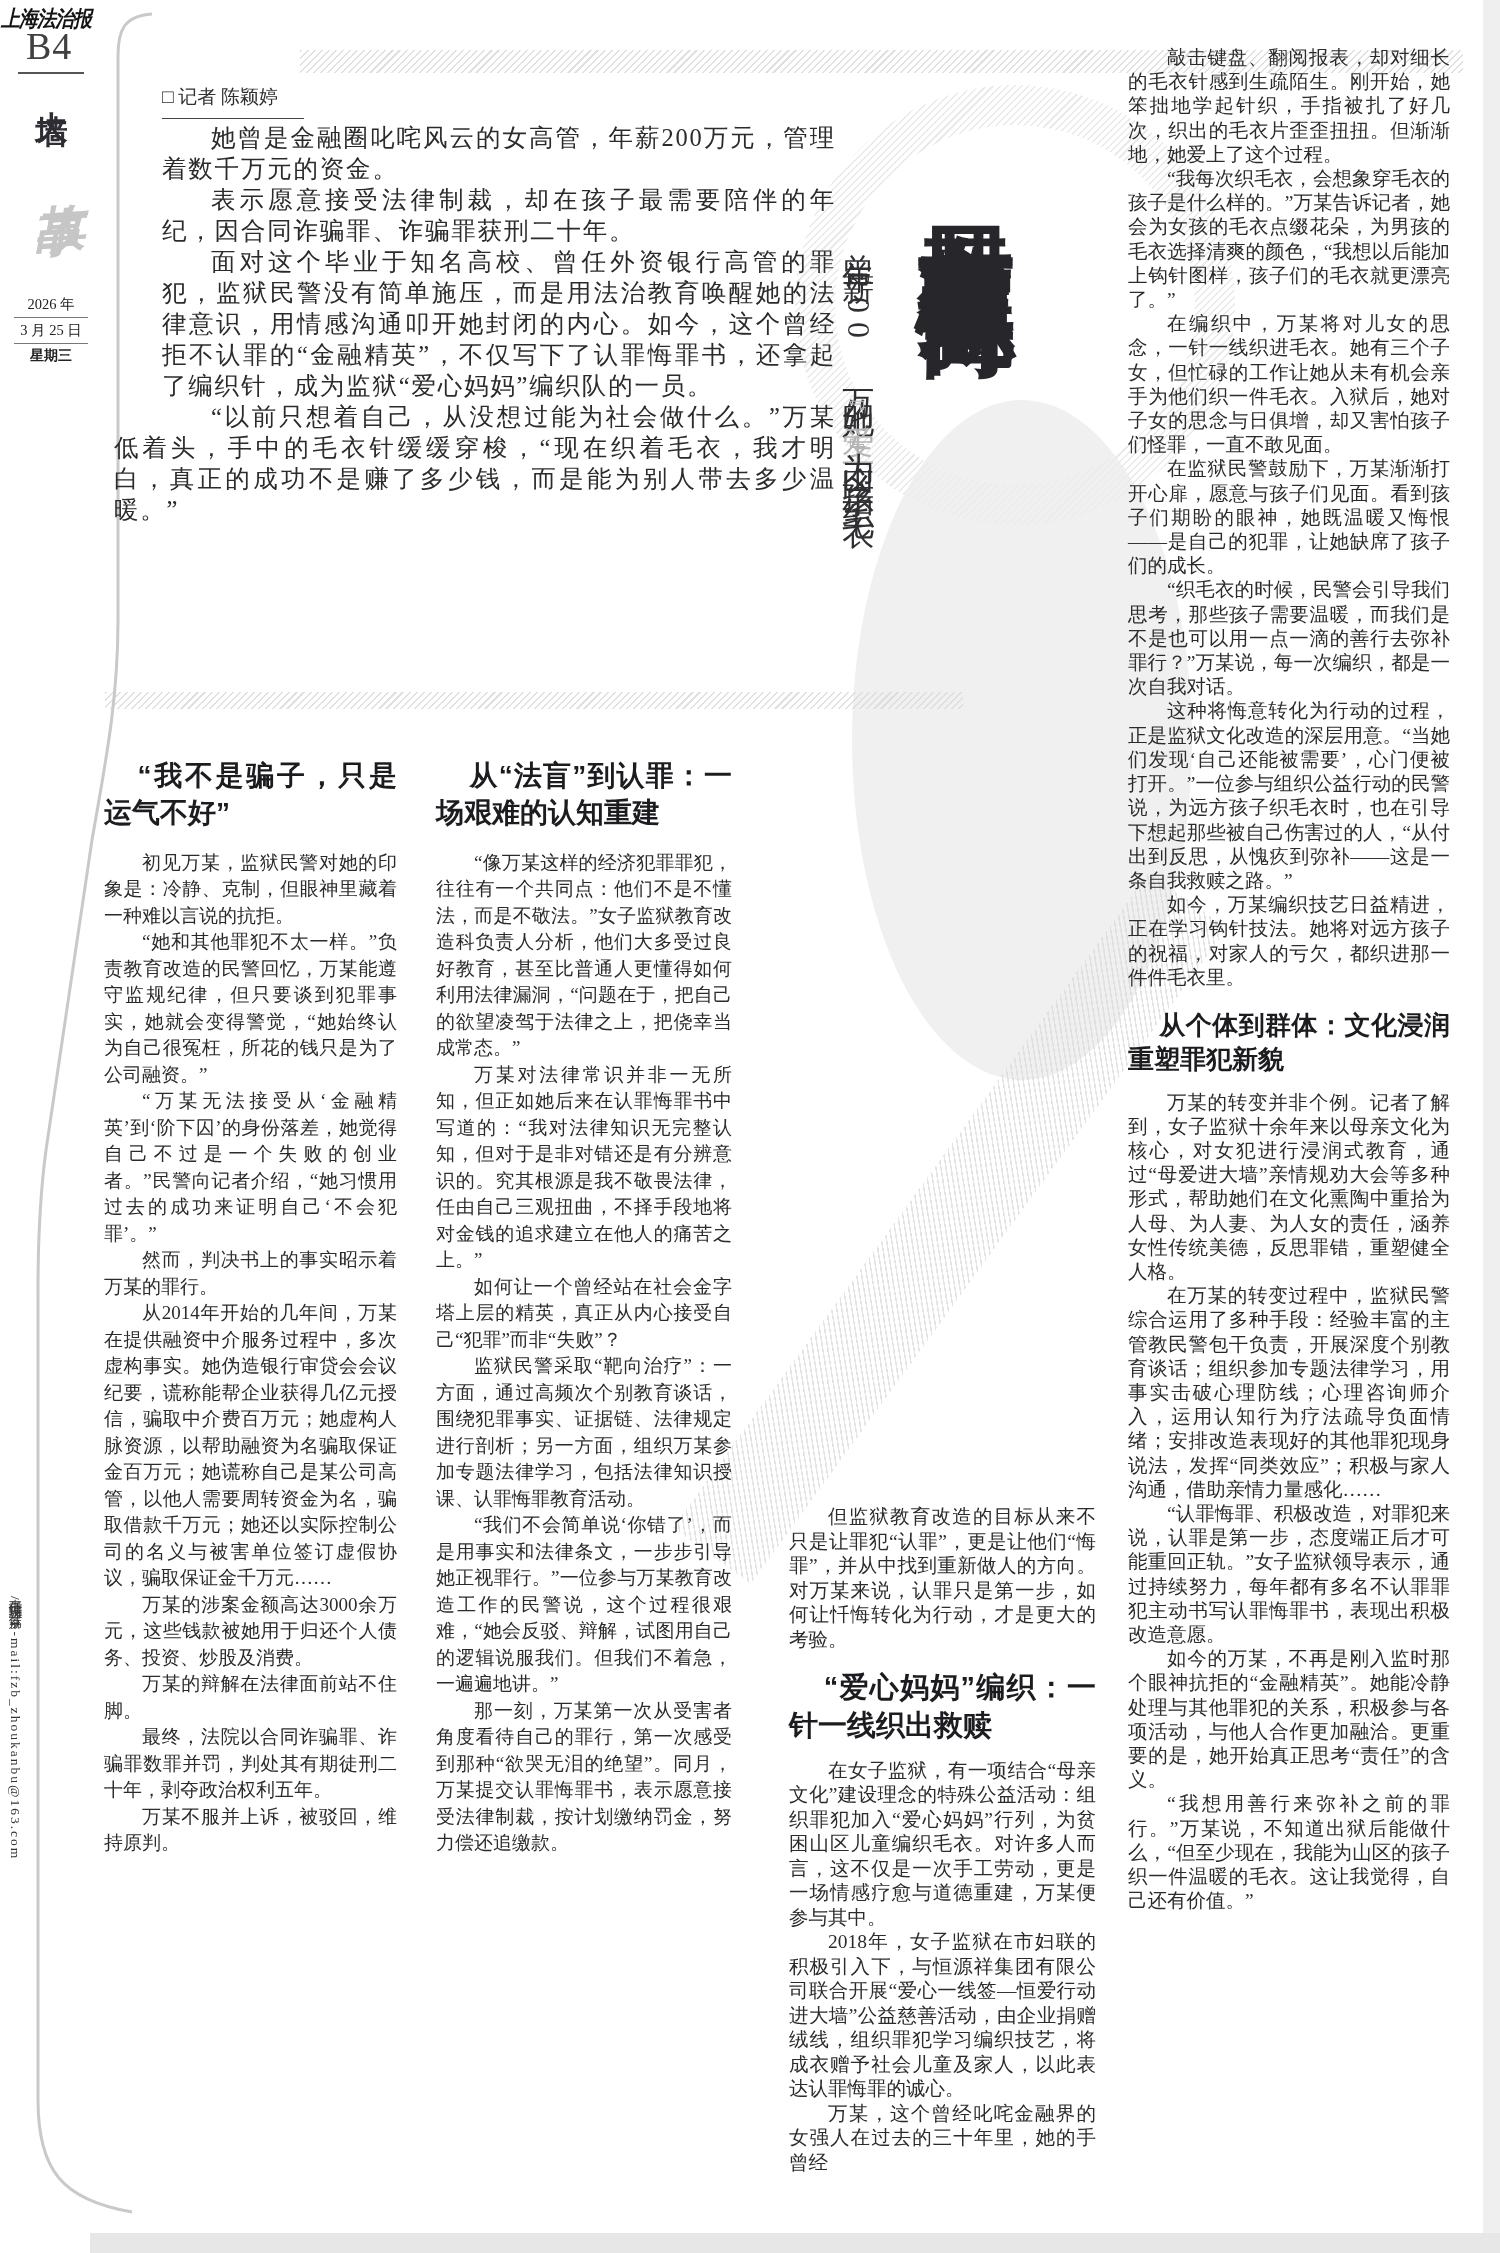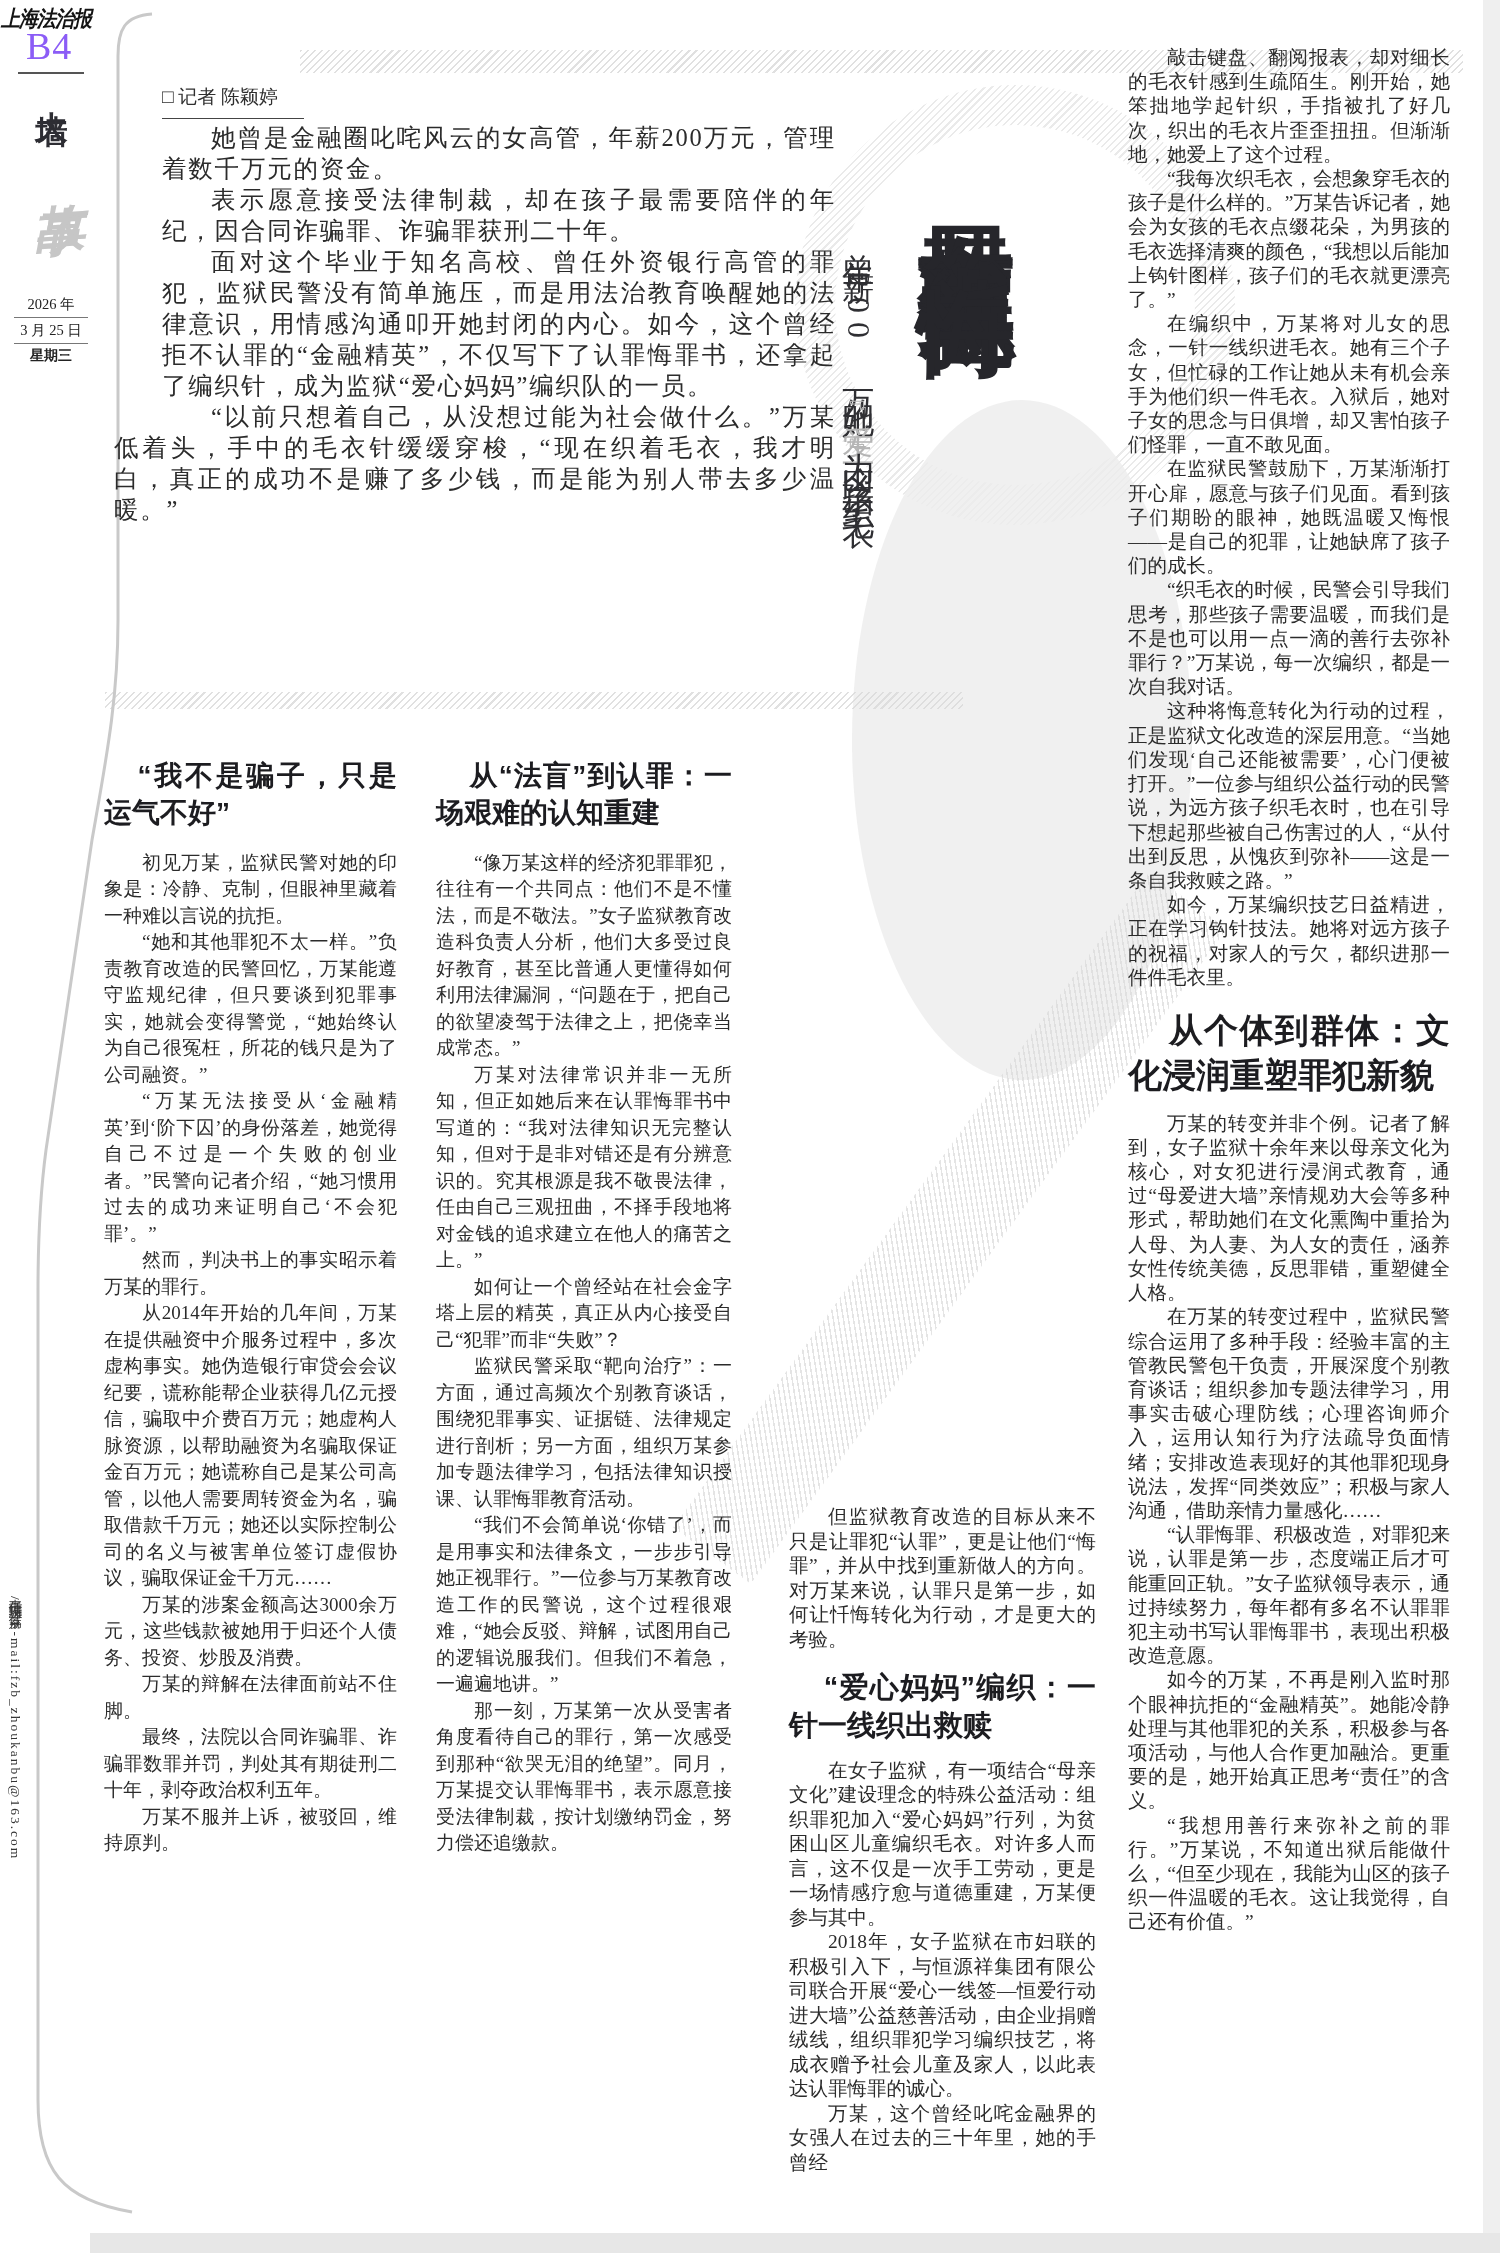--- a/index.html
+++ b/index.html
@@ -13,21 +13,21 @@
   .ring-inner{position:absolute;left:835px;top:125px;width:360px;height:360px;border-radius:50%;background:#fff;}
   .blob{position:absolute;left:852px;top:400px;width:340px;height:680px;border-radius:50%;background:#ececec;opacity:.8;}
   .swoosh{position:absolute;left:545px;top:1180px;width:810px;height:96px;transform:rotate(-54deg);opacity:.7;}
   .edge-right{position:absolute;right:0;top:0;width:17px;height:2253px;background:#efefef;}
   .band-bottom{position:absolute;left:90px;top:2233px;width:1410px;height:20px;background:#e7e7e7;}
   .curve{position:absolute;left:0;top:0;z-index:0;}
   
   #masthead{position:absolute;left:0;top:0;width:100px;height:2253px;z-index:2;}
   .mh-logo{position:absolute;left:1px;top:6px;width:96px;font-weight:900;font-size:19px;
            letter-spacing:-1px;color:#141414;transform:scaleY(1.15);font-style:italic;}
-  .mh-page{position:absolute;left:26px;top:24px;font-size:38px;color:#8b5cf6;letter-spacing:1px;text-align:center;}
+  .mh-page{position:absolute;left:26px;top:24px;font-size:38px;color:#404040;letter-spacing:1px;text-align:center;}
   .mh-rule{position:absolute;left:18px;top:72px;width:66px;border-top:2px solid #555;}
   .mh-section{position:absolute;left:30px;top:86px;writing-mode:vertical-rl;font-size:32px;font-weight:900;
               color:#2d2d33;font-family:"Liberation Sans","DejaVu Sans",sans-serif;letter-spacing:4px;}
   .mh-script{position:absolute;left:22px;top:165px;writing-mode:vertical-rl;font-size:50px;color:#c6c6c6;
              font-style:italic;font-weight:700;letter-spacing:2px;transform:rotate(-4deg);}
   .mh-date{position:absolute;left:14px;top:292px;width:74px;text-align:center;font-size:14.5px;color:#222;}
   .mh-date .row{padding:3px 0;}
   .mh-date .mid{border-top:1px solid #777;border-bottom:1px solid #777;}
   .mh-date .wk{font-weight:700;font-family:"Liberation Sans",sans-serif;font-size:14px;}
   .mh-editor{position:absolute;left:6px;top:1588px;writing-mode:vertical-rl;font-size:13.5px;color:#333;
@@ -51,21 +51,21 @@
   .col h2{font-family:"Liberation Sans","DejaVu Sans",sans-serif;color:#1c1c20;margin:16px 0 18px 0;
           text-indent:1.2em;line-height:1.32;}
   .col p{margin:0;text-indent:2em;}
   #col1{left:104px;top:742px;width:293px;font-size:19px;line-height:26.5px;}
   #col1 h2{font-size:28px;}
   #col2{left:436px;top:742px;width:296px;font-size:19px;line-height:26.5px;}
   #col2 h2{font-size:28px;}
   #col3{left:789px;top:1505px;width:307px;font-size:19.5px;line-height:24.5px;}
   #col3 h2{font-size:29px;margin:16px 0 14px 0;}
   #col4{left:1128px;top:46px;width:322px;font-size:19.5px;line-height:24.2px;}
-  #col4 h2{font-size:34px;margin:18px 0 14px 0;}
+  #col4 h2{font-size:26px;margin:18px 0 14px 0;}
 </style>
 </head>
 <body>
 
 <div id="page">
 
   <div class="band-top hatch"></div>
   <div class="ring hatch"></div>
   <div class="ring-inner"></div>
   <div class="blob"></div>

